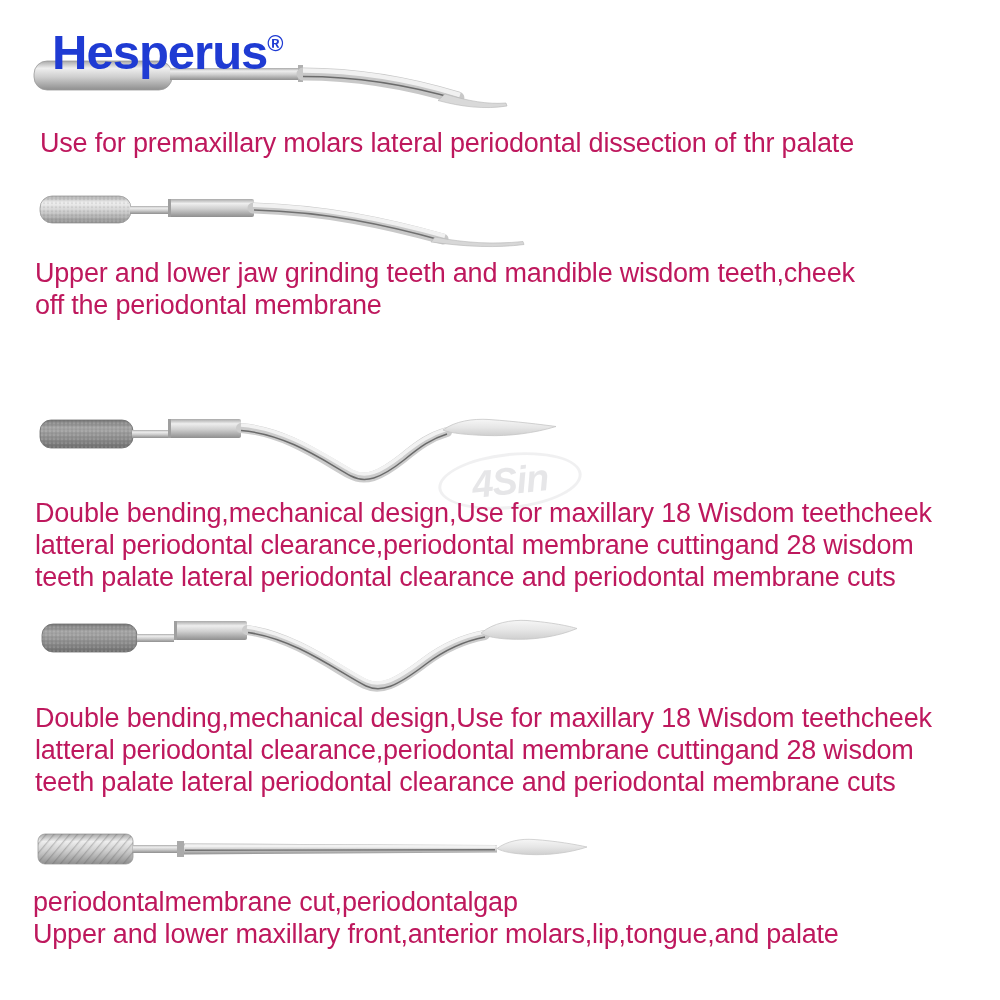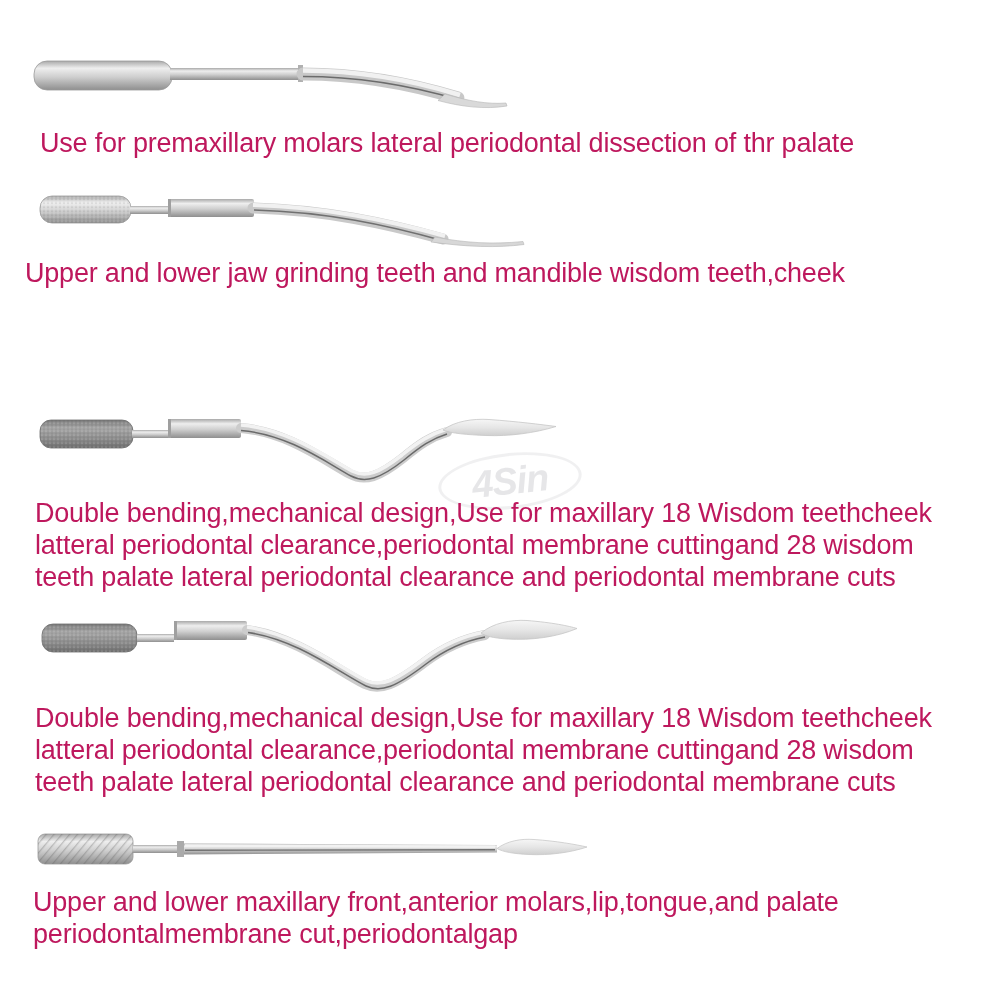--- a/index.html
+++ b/index.html
@@ -55,20 +55,23 @@
       <pattern id="knurl" width="4" height="4" patternUnits="userSpaceOnUse">
         <circle cx="1" cy="1" r="0.6" fill="rgba(60,60,60,0.35)"></circle>
         <circle cx="3" cy="3" r="0.6" fill="rgba(255,255,255,0.45)"></circle>
       </pattern>
       <pattern id="hatch" width="6" height="6" patternUnits="userSpaceOnUse" patternTransform="rotate(40)">
         <rect width="1.3" height="6" fill="rgba(90,90,90,0.30)"></rect>
       </pattern>
     </defs>
   </svg>
 
+  <div class="brand">
+    <span>Hesperus</span><sup>®</sup>
+  </div>
 
   <div class="watermark">4Sin</div>
 
   <svg class="inst" style="left:30px;top:55px" width="480" height="62" viewBox="0 0 480 62">
     <rect x="4" y="6" width="138" height="29" rx="13" fill="url(#gm)" stroke="#9a9a9a" stroke-width="0.8"></rect>
     <rect x="140" y="13" width="130" height="12" fill="url(#gm)"></rect>
     <rect x="268" y="10" width="5" height="17" fill="#b0b0b0"></rect>
     <path d="M273,19 C330,19 385,30 428,43" stroke="#c8c8c8" stroke-width="13" fill="none" stroke-linecap="round"></path>
     <path d="M273,15.5 C330,15.5 385,26 430,40" stroke="#f1f1f1" stroke-width="4.5" fill="none"></path>
     <path d="M273,21.5 C332,21.5 386,32 430,45" stroke="#6b6b6b" stroke-width="1.6" fill="none"></path>
@@ -82,22 +85,23 @@
     <rect x="5" y="6" width="91" height="27" rx="12" fill="url(#gm)" stroke="#9a9a9a" stroke-width="0.8"></rect>
     <rect x="5" y="6" width="91" height="27" rx="12" fill="url(#knurl)"></rect>
     <rect x="95" y="16" width="39" height="8" fill="url(#gm)"></rect>
     <rect x="133" y="9" width="86" height="18" rx="2" fill="url(#gm)"></rect>
     <rect x="133" y="9" width="3" height="18" fill="#9f9f9f"></rect>
     <path d="M218,18 C290,20 350,33 408,49" stroke="#c9c9c9" stroke-width="11" fill="none" stroke-linecap="round"></path>
     <path d="M218,15 C290,17 352,30 410,46" stroke="#f1f1f1" stroke-width="4" fill="none"></path>
     <path d="M219,20 C292,22 352,35 409,51" stroke="#707070" stroke-width="1.5" fill="none"></path>
     <path d="M400,47 C430,53 458,54.5 488,51.5 L489,54.5 C462,58 432,57 396,52 Z" fill="#d7d7d7" stroke="#b5b5b5" stroke-width="0.6"></path>
   </svg>
-  <div class="desc" style="left:25px;top:257px">
+  <div class="desc" style="left:35px;top:257px">
     <div class="desc-line">Upper and lower jaw grinding teeth and mandible wisdom teeth,cheek</div>
+    <div class="desc-line">off the periodontal membrane</div>
   </div>
 
   <svg class="inst" style="left:35px;top:412px" width="530" height="92" viewBox="0 0 530 92">
     <rect x="5" y="8" width="93" height="28" rx="11" fill="url(#gd)" stroke="#6c6c6c" stroke-width="0.8"></rect>
     <rect x="5" y="8" width="93" height="28" rx="11" fill="url(#knurl)"></rect>
     <rect x="97" y="18" width="37" height="8" fill="url(#gm)"></rect>
     <rect x="133" y="7" width="73" height="19" rx="2" fill="url(#gm)"></rect>
     <rect x="133" y="7" width="3" height="19" fill="#9f9f9f"></rect>
     <path d="M206,16 C252,20 288,47 315,62 C330,70 344,65 368,46 C385,32 395,25 412,20" stroke="#cccccc" stroke-width="10" fill="none" stroke-linecap="round"></path>
     <path d="M206,13 C252,17 290,44 317,59 C331,66 344,61 367,43 C384,29 396,22 412,17" stroke="#f2f2f2" stroke-width="3.5" fill="none"></path>
@@ -131,17 +135,17 @@
     <rect x="3" y="6" width="95" height="30" rx="7" fill="url(#gm)" stroke="#999999" stroke-width="0.8"></rect>
     <rect x="3" y="6" width="95" height="30" rx="7" fill="url(#hatch)"></rect>
     <rect x="98" y="17" width="44" height="8" fill="url(#gm)"></rect>
     <rect x="142" y="13" width="7" height="16" fill="#aaaaaa"></rect>
     <path d="M149,15.5 L462,17 L462,24.5 L149,26.5 Z" fill="url(#gm)"></path>
     <path d="M150,17.5 L460,18.8" stroke="#f2f2f2" stroke-width="2.4" fill="none"></path>
     <path d="M150,22.2 L460,21.8" stroke="#707070" stroke-width="1.4" fill="none"></path>
     <path d="M462,20.5 C472,13 486,10.5 499,11.5 C521,13 541,16.5 552,19 C536,24.5 514,27.5 494,26.5 C479,25.8 468,24 462,20.5 Z" fill="url(#gt)" stroke="#c9c9c9" stroke-width="0.8"></path>
   </svg>
   <div class="desc" style="left:33px;top:886px">
+    <div class="desc-line">periodontalmembrane cut,periodontalgap</div>
     <div class="desc-line">Upper and lower maxillary front,anterior molars,lip,tongue,and palate</div>
-    <div class="desc-line">periodontalmembrane cut,periodontalgap</div>
   </div>
 
 </div>
 
 </body></html>

